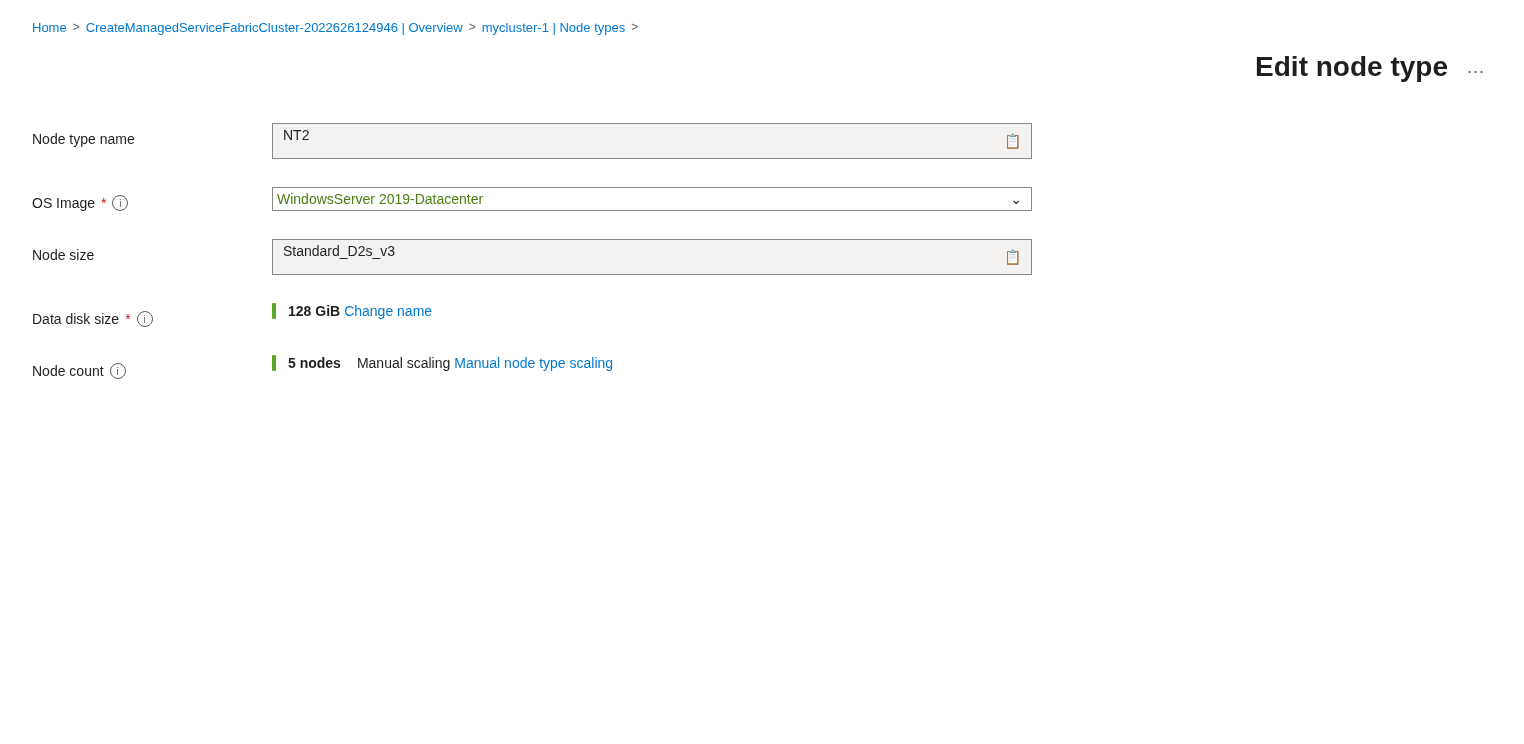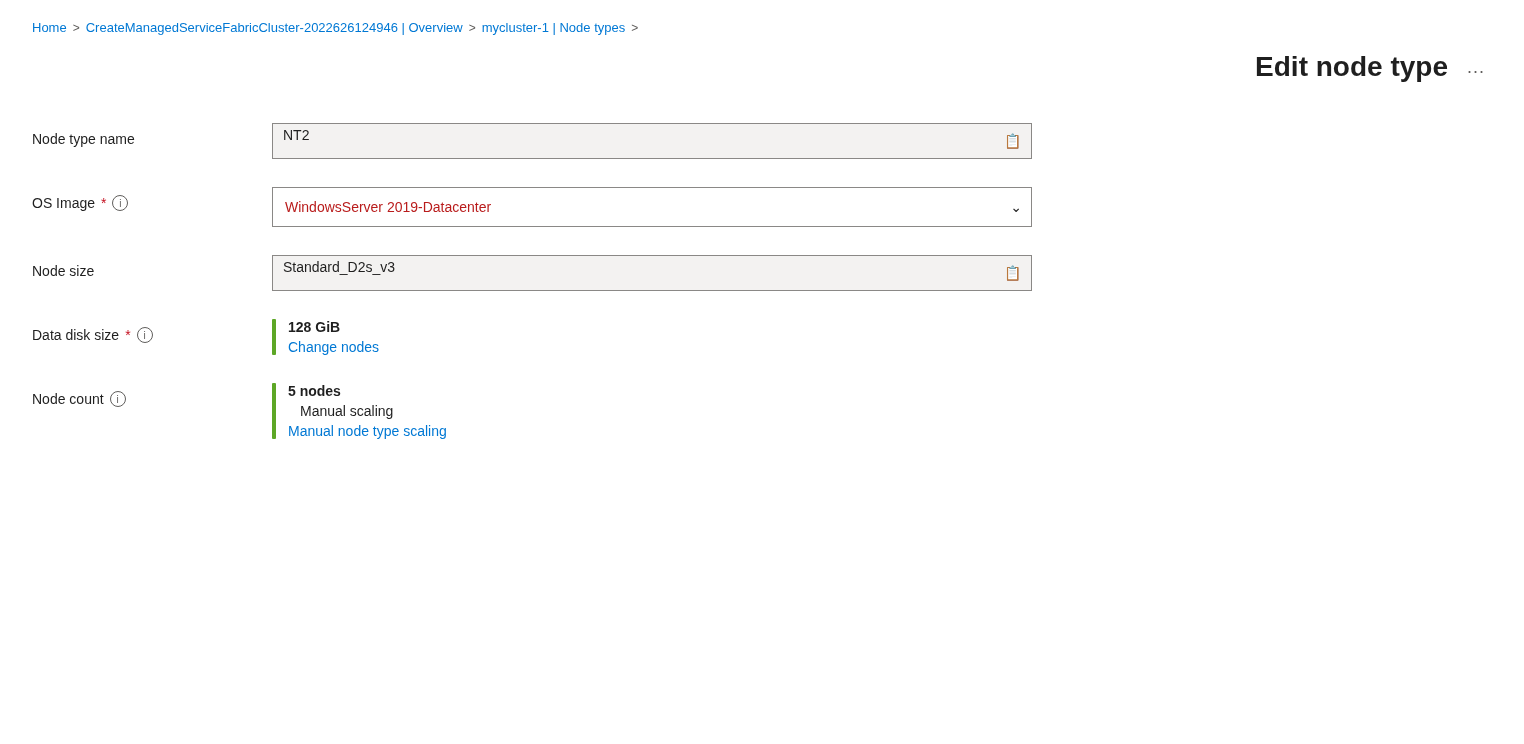--- a/index.html
+++ b/index.html
@@ -13,21 +13,20 @@
       font-size: 14px;
       color: #1f1f1f;
       background: #ffffff;
       padding: 20px 32px;
       min-height: 744px;
       width: 1524px;
     }
 
     .breadcrumb {
       display: flex;
-      align-items: center;
       gap: 6px;
       font-size: 13px;
       color: #0078d4;
       margin-bottom: 16px;
       flex-wrap: wrap;
     }
 
     .breadcrumb-item {
       color: #0078d4;
       cursor: pointer;
@@ -153,26 +152,26 @@
     }
 
     .select-wrapper {
       position: relative;
       display: flex;
       align-items: center;
     }
 
     .select-input {
       width: 100%;
-      height: 40px;
-      padding: 0 40px 0 12px;
+      height: 24px;
+      padding: 0 40px 0 4px;
       border: 1px solid #8a8886;
       background: #ffffff;
       font-size: 14px;
-      color: #b91c1c;
+      color: #4d7c0f;
       outline: none;
       appearance: none;
       cursor: pointer;
       font-family: inherit;
     }
 
     .select-chevron {
       position: absolute;
       right: 10px;
       pointer-events: none;
@@ -189,21 +188,21 @@
     .green-bar {
       width: 4px;
       background: #5da726;
       flex-shrink: 0;
       margin-right: 12px;
       border-radius: 1px;
     }
 
     .info-content {
       display: flex;
-      flex-direction: column;
+      flex-direction: row;
       gap: 4px;
     }
 
     .info-bold {
       font-size: 14px;
       font-weight: 700;
       color: #1f1f1f;
     }
 
     .info-sub {
@@ -288,21 +287,21 @@
     <div class="form-label-col">
       <span class="form-label">Data disk size</span>
       <span class="required-star">*</span>
       <span class="info-icon">i</span>
     </div>
     <div class="form-control-col">
       <div class="info-block">
         <div class="green-bar"></div>
         <div class="info-content">
           <span class="info-bold">128 GiB</span>
-          <a class="info-link">Change nodes</a>
+          <a class="info-link">Change name</a>
         </div>
       </div>
     </div>
   </div>
 
   <div class="form-row">
     <div class="form-label-col">
       <span class="form-label">Node count</span>
       <span class="info-icon">i</span>
     </div>

